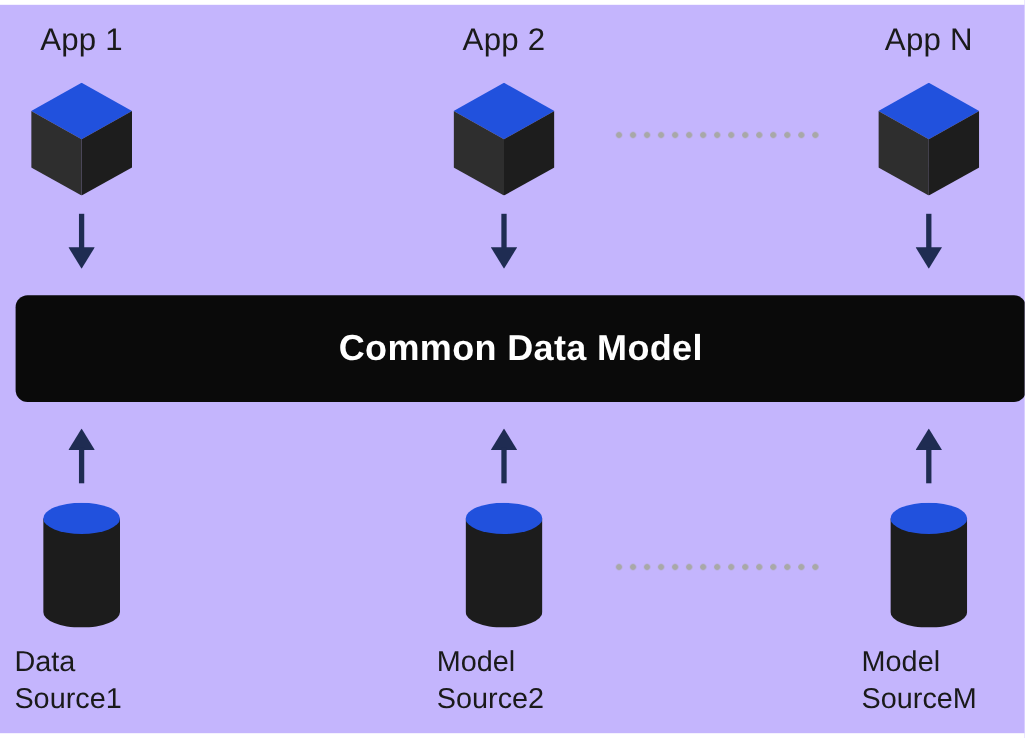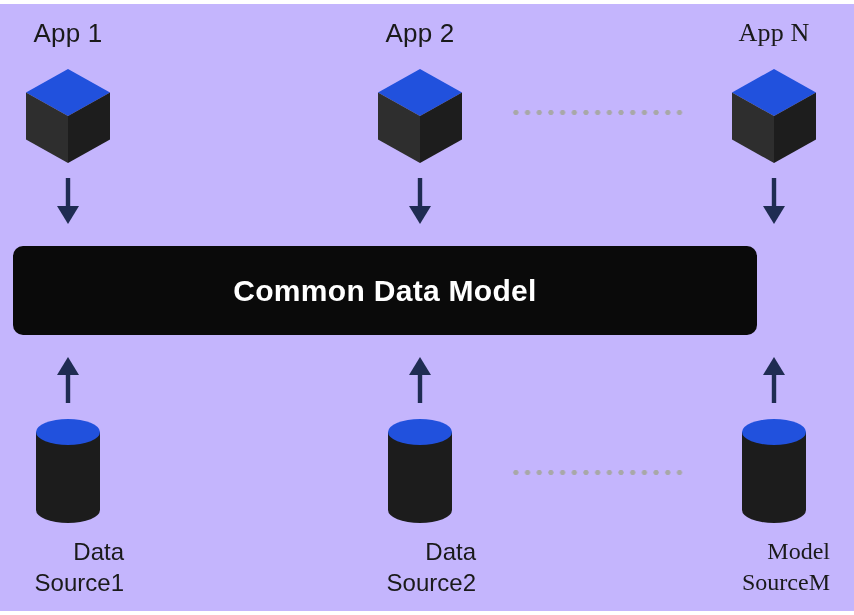--- a/index.html
+++ b/index.html
@@ -11,37 +11,37 @@
     overflow: hidden;
     font-family: "Liberation Sans", sans-serif;
   }
   .strip { position: absolute; left: 0; width: 100%; height: 4px; background: #ffffff; }
   .strip.top { top: 0; }
   .strip.bottom { bottom: 0; }
 
   .col { position: absolute; top: 0; width: 140px; height: 615px; }
   .col.c1 { left: -2px; }
   .col.c2 { left: 350px; }
-  .col.c3 { left: 704px; font-family: Liberation Serif, serif; }
+  .col.c3 { left: 704px; }
 
   .app-label {
     position: absolute; top: 18px; left: 0; width: 100%;
     text-align: center; font-size: 26px; color: #1a1a1a; letter-spacing: 0.2px;
   }
   .cube   { position: absolute; left: 28px; top: 69px; }
   .arrow-down { position: absolute; left: 59px; top: 178px; }
   .arrow-up   { position: absolute; left: 59px; top: 357px; }
   .cylinder   { position: absolute; left: 38px; top: 419px; }
   .source-label {
     position: absolute; top: 536px; left: 14px; width: 112px;
-    text-align: right; font-size: 24px; line-height: 31px; color: #1a1a1a;
+    text-align: left; font-size: 24px; line-height: 31px; color: #1a1a1a;
   }
 
   .cdm-bar {
-    position: absolute; left: 13px; top: 246px; width: 744px; height: 89px;
+    position: absolute; left: 13px; top: 246px; width: 842px; height: 89px;
     background: #0a0a0a; border-radius: 10px;
     display: flex; align-items: center; justify-content: center;
   }
   .cdm-bar span {
     color: #ffffff; font-size: 30px; font-weight: 700; letter-spacing: 0.3px;
   }
 
   .dots {
     position: absolute; width: 176px; height: 7px;
     background-image: radial-gradient(circle, #a8a8a8 2.3px, rgba(168,168,168,0) 2.9px);
@@ -92,21 +92,21 @@
       <polygon points="0,28 22,28 11,46" fill="#1f2c52"></polygon>
     </svg>
     <svg class="arrow-up" width="22" height="46" viewBox="0 0 22 46">
       <polygon points="0,18 22,18 11,0" fill="#1f2c52"></polygon>
       <rect x="8.8" y="16" width="4.4" height="30" fill="#1f2c52"></rect>
     </svg>
     <svg class="cylinder" width="64" height="104" viewBox="0 0 64 104">
       <path d="M0 13 L0 91 A32 13 0 0 0 64 91 L64 13 Z" fill="#1c1c1c"></path>
       <ellipse cx="32" cy="13" rx="32" ry="13" fill="#2151dd"></ellipse>
     </svg>
-    <div class="source-label">Data Source2</div>
+    <div class="source-label">Model Source2</div>
   </div>
 
   <div class="col c3">
     <div class="app-label">App N</div>
     <svg class="cube" width="84" height="94" viewBox="0 0 84 94">
       <polygon points="42,0 84,23.5 42,47 0,23.5" fill="#2151dd"></polygon>
       <polygon points="0,23.5 42,47 42,94 0,70.5" fill="#2e2e2e"></polygon>
       <polygon points="84,23.5 42,47 42,94 84,70.5" fill="#1d1d1d"></polygon>
     </svg>
     <svg class="arrow-down" width="22" height="46" viewBox="0 0 22 46">

